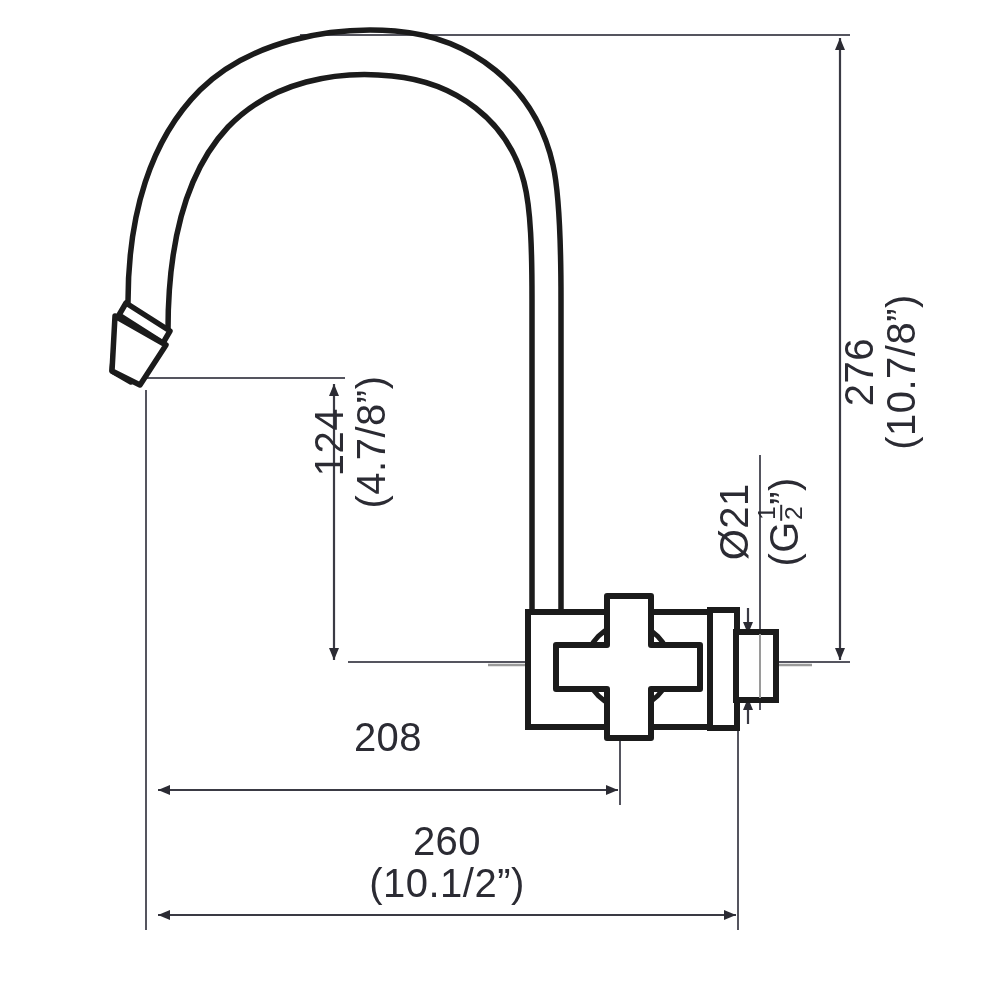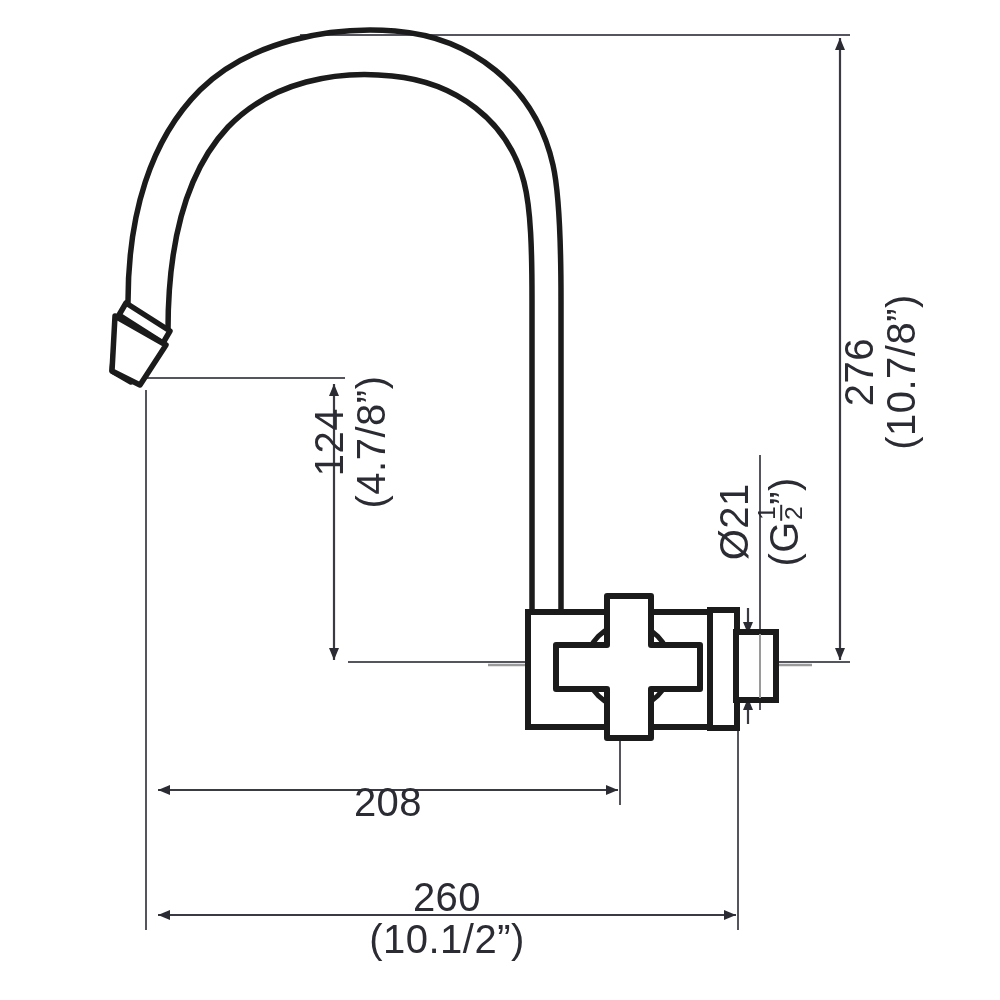--- a/index.html
+++ b/index.html
@@ -189,26 +189,26 @@
 
   <div class="dim-text rot90" style="left:660px; top:475px; width:200px;">
     <div class="stack">
       <span class="dim-main">Ø21</span>
       <span class="dim-sub">
         <span>(G</span><span class="frac"><span class="num">1</span><span class="den">2</span></span><span>”</span><span>)</span>
       </span>
     </div>
   </div>
 
-  <div class="dim-text" style="left:238px; top:781px; width:300px;">
+  <div class="dim-text" style="left:238px; top:716px; width:300px;">
     <div class="stack">
       <span class="dim-main">208</span>
     </div>
   </div>
 
-  <div class="dim-text" style="left:297px; top:876px; width:300px;">
+  <div class="dim-text" style="left:297px; top:820px; width:300px;">
     <div class="stack">
       <span class="dim-main">260</span>
       <span class="dim-sub">(10.1/2”)</span>
     </div>
   </div>
 
 </div>
 
 </body></html>

